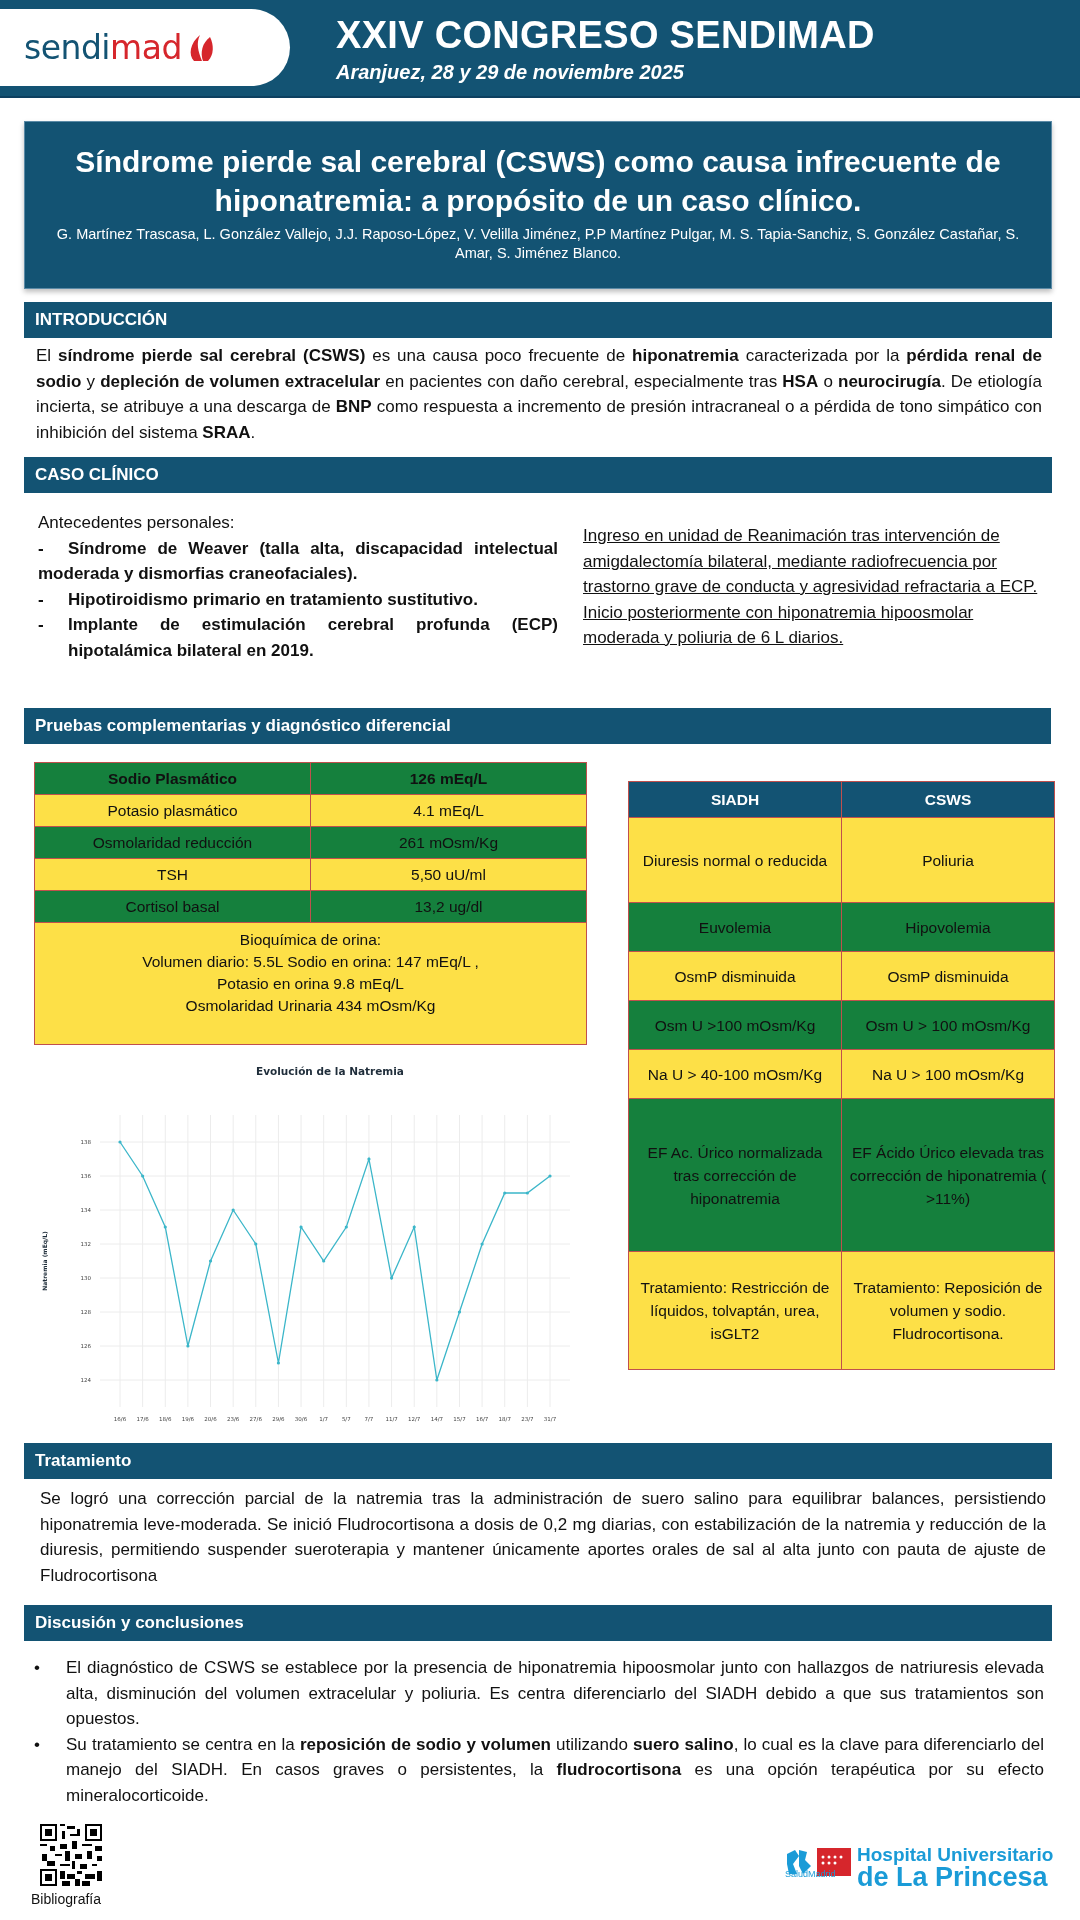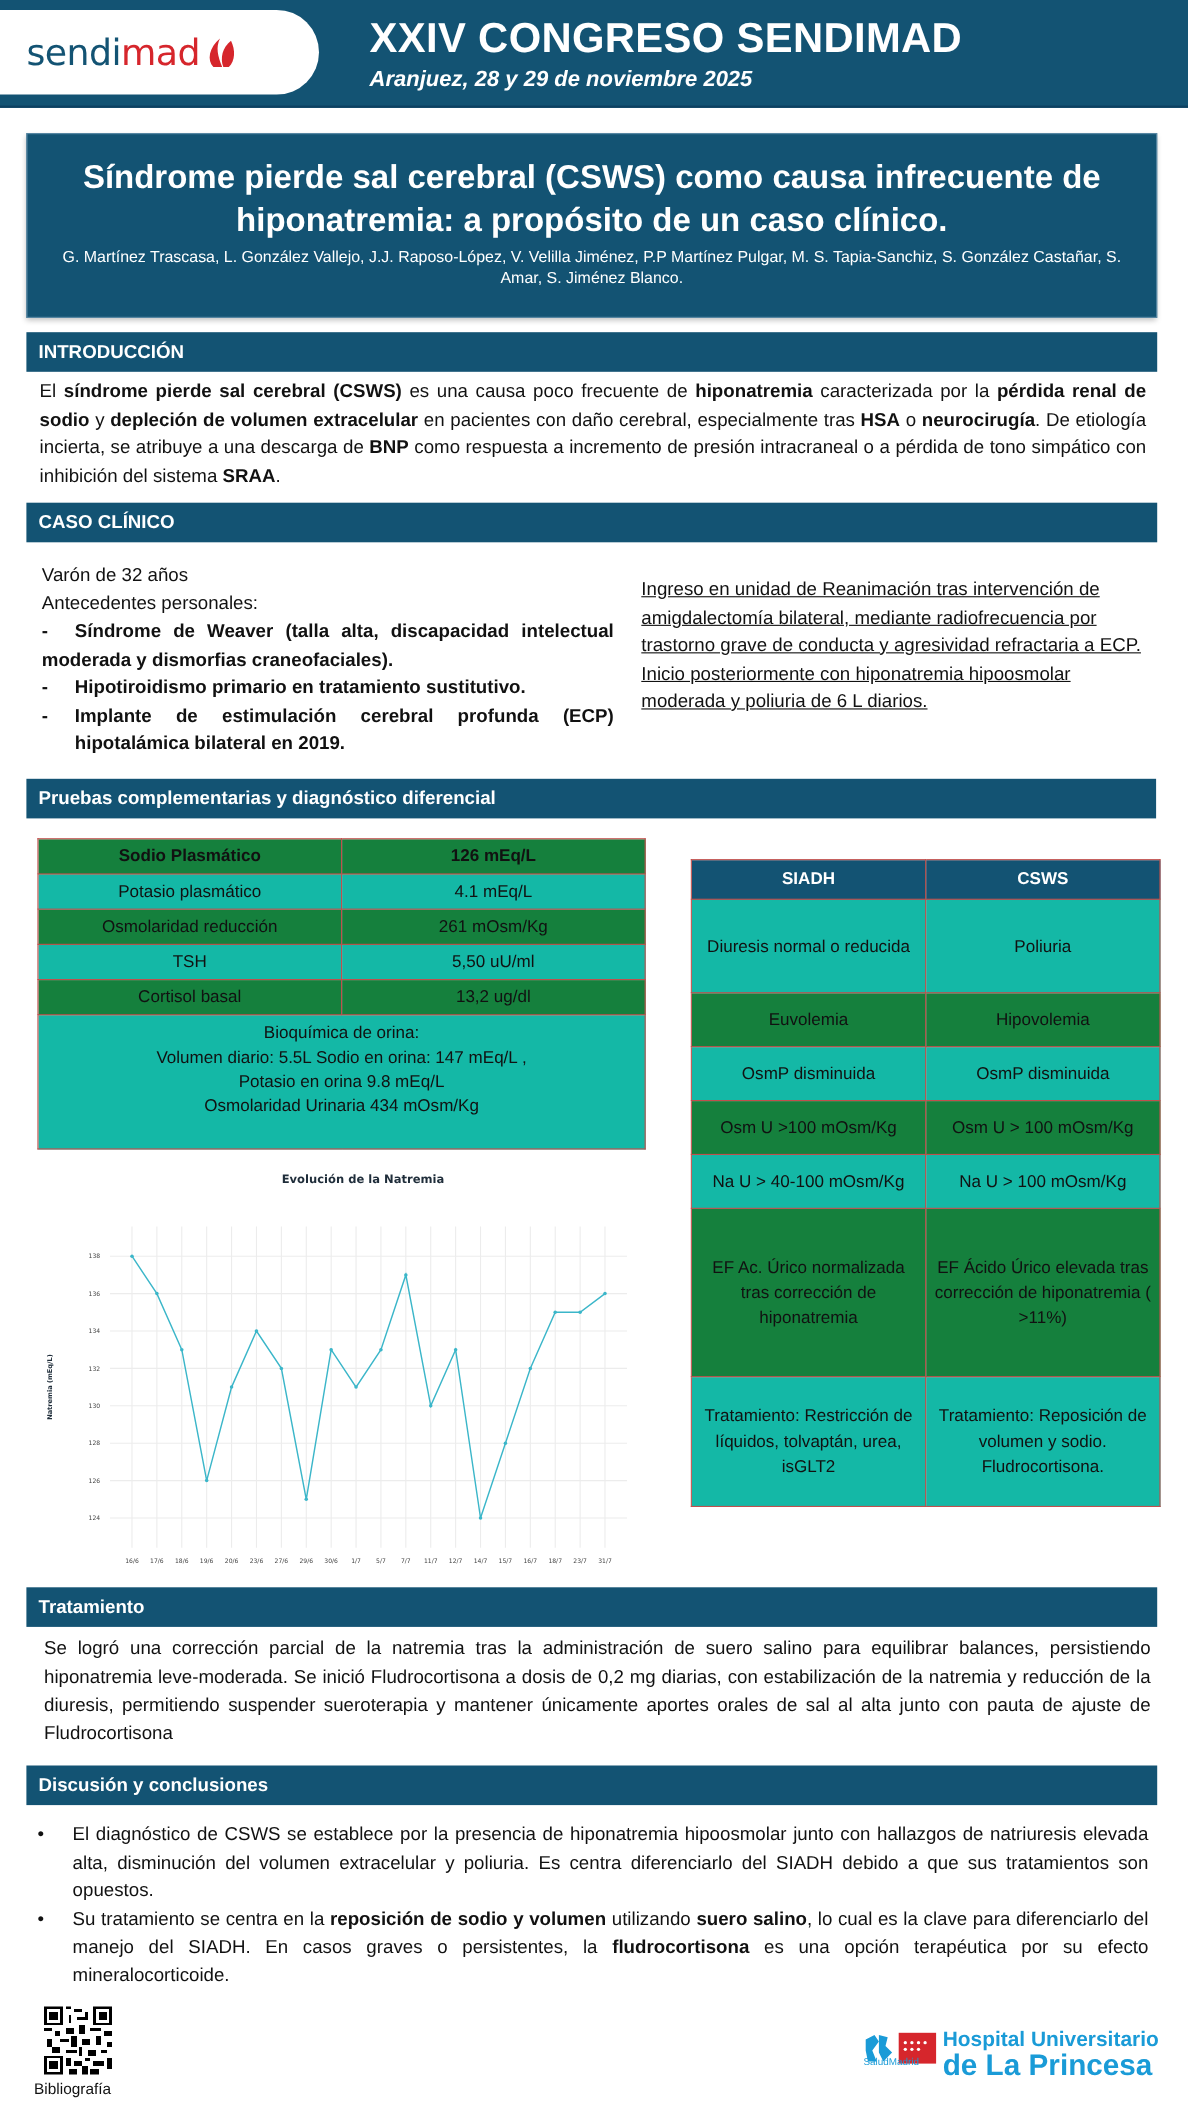--- a/index.html
+++ b/index.html
@@ -23,21 +23,21 @@
   .para b { font-weight: bold; }
 
   .col-left { position: absolute; left: 38px; top: 510px; width: 520px; font-size: 17px; line-height: 25.5px; }
   .col-left .dash { display: flex; text-align: justify; font-weight: bold; }
   .col-left .dash .d { width: 30px; flex: none; }
   .col-right { position: absolute; left: 583px; top: 523px; width: 470px; font-size: 17px; line-height: 25.5px; text-decoration: underline; }
 
   table.labs { position: absolute; left: 34px; top: 762px; width: 553px; border-collapse: collapse; font-size: 15.5px; text-align: center; }
   table.labs td { border: 1px solid #c0504d; height: 32px; padding: 0 4px; }
   .light { background: #15803d; padding-left: 44px; }
-  .mid { background: #14b8a6; }
+  .mid { background: #fde047; }
   table.labs td.urine { height: 122px; vertical-align: top; padding-top: 6px; line-height: 22px; }
 
   .chart { position: absolute; left: 40px; top: 1055px; width: 550px; height: 375px; }
 
   table.diff { position: absolute; left: 628px; top: 781px; width: 427px; border-collapse: collapse; font-size: 15.5px; text-align: center; line-height: 23px; }
   table.diff td, table.diff th { border: 1px solid #c0504d; padding: 2px 6px; width: 50%; }
   table.diff th { background: #135373; color: #fff; font-weight: bold; height: 36px; }
 
   .disc { position: absolute; left: 34px; top: 1655px; width: 1010px; font-size: 17px; line-height: 25.5px; }
   .disc .li { display: flex; text-align: justify; }
@@ -70,21 +70,20 @@
 <div class="title-box">
   <h1>Síndrome pierde sal cerebral (CSWS) como causa infrecuente de hiponatremia: a propósito de un caso clínico.</h1>
   <div class="authors">G. Martínez Trascasa, L. González Vallejo, J.J. Raposo-López, V. Velilla Jiménez, P.P Martínez Pulgar, M. S. Tapia-Sanchiz, S. González Castañar,  S. Amar, S. Jiménez Blanco.</div>
 </div>
 
 <div class="sec-head" style="top:302px">INTRODUCCIÓN</div>
 <div class="para" id="intro-para" style="left:36px; top:343px; width:1006px;"><span>El </span><b>síndrome pierde sal cerebral (CSWS)</b><span> es una causa poco frecuente de </span><b>hiponatremia</b><span> caracterizada por la </span><b>pérdida renal de sodio</b><span> y </span><b>depleción de volumen extracelular</b><span> en pacientes con daño cerebral, especialmente tras </span><b>HSA</b><span> o </span><b>neurocirugía</b><span>. De etiología incierta, se atribuye a una descarga de </span><b>BNP</b><span> como respuesta a incremento de presión intracraneal o a pérdida de tono simpático con inhibición del sistema </span><b>SRAA</b><span>.</span></div>
 
 <div class="sec-head" style="top:457px">CASO CLÍNICO</div>
 <div class="col-left">
-  <div>Varón de 32 años</div>
   <div>Antecedentes personales:</div>
   <div class="dash" style="display:block; text-align:justify;"><span style="display:inline-block;width:30px">-</span><span>Síndrome de Weaver (talla alta, discapacidad intelectual moderada y dismorfias craneofaciales).</span></div>
   <div class="dash">
       <span class="d">-</span>
       <span>Hipotiroidismo primario en tratamiento sustitutivo.</span>
     </div>
   <div class="dash">
       <span class="d">-</span>
       <span>Implante de estimulación cerebral profunda (ECP) hipotalámica bilateral en 2019.</span>
     </div>

